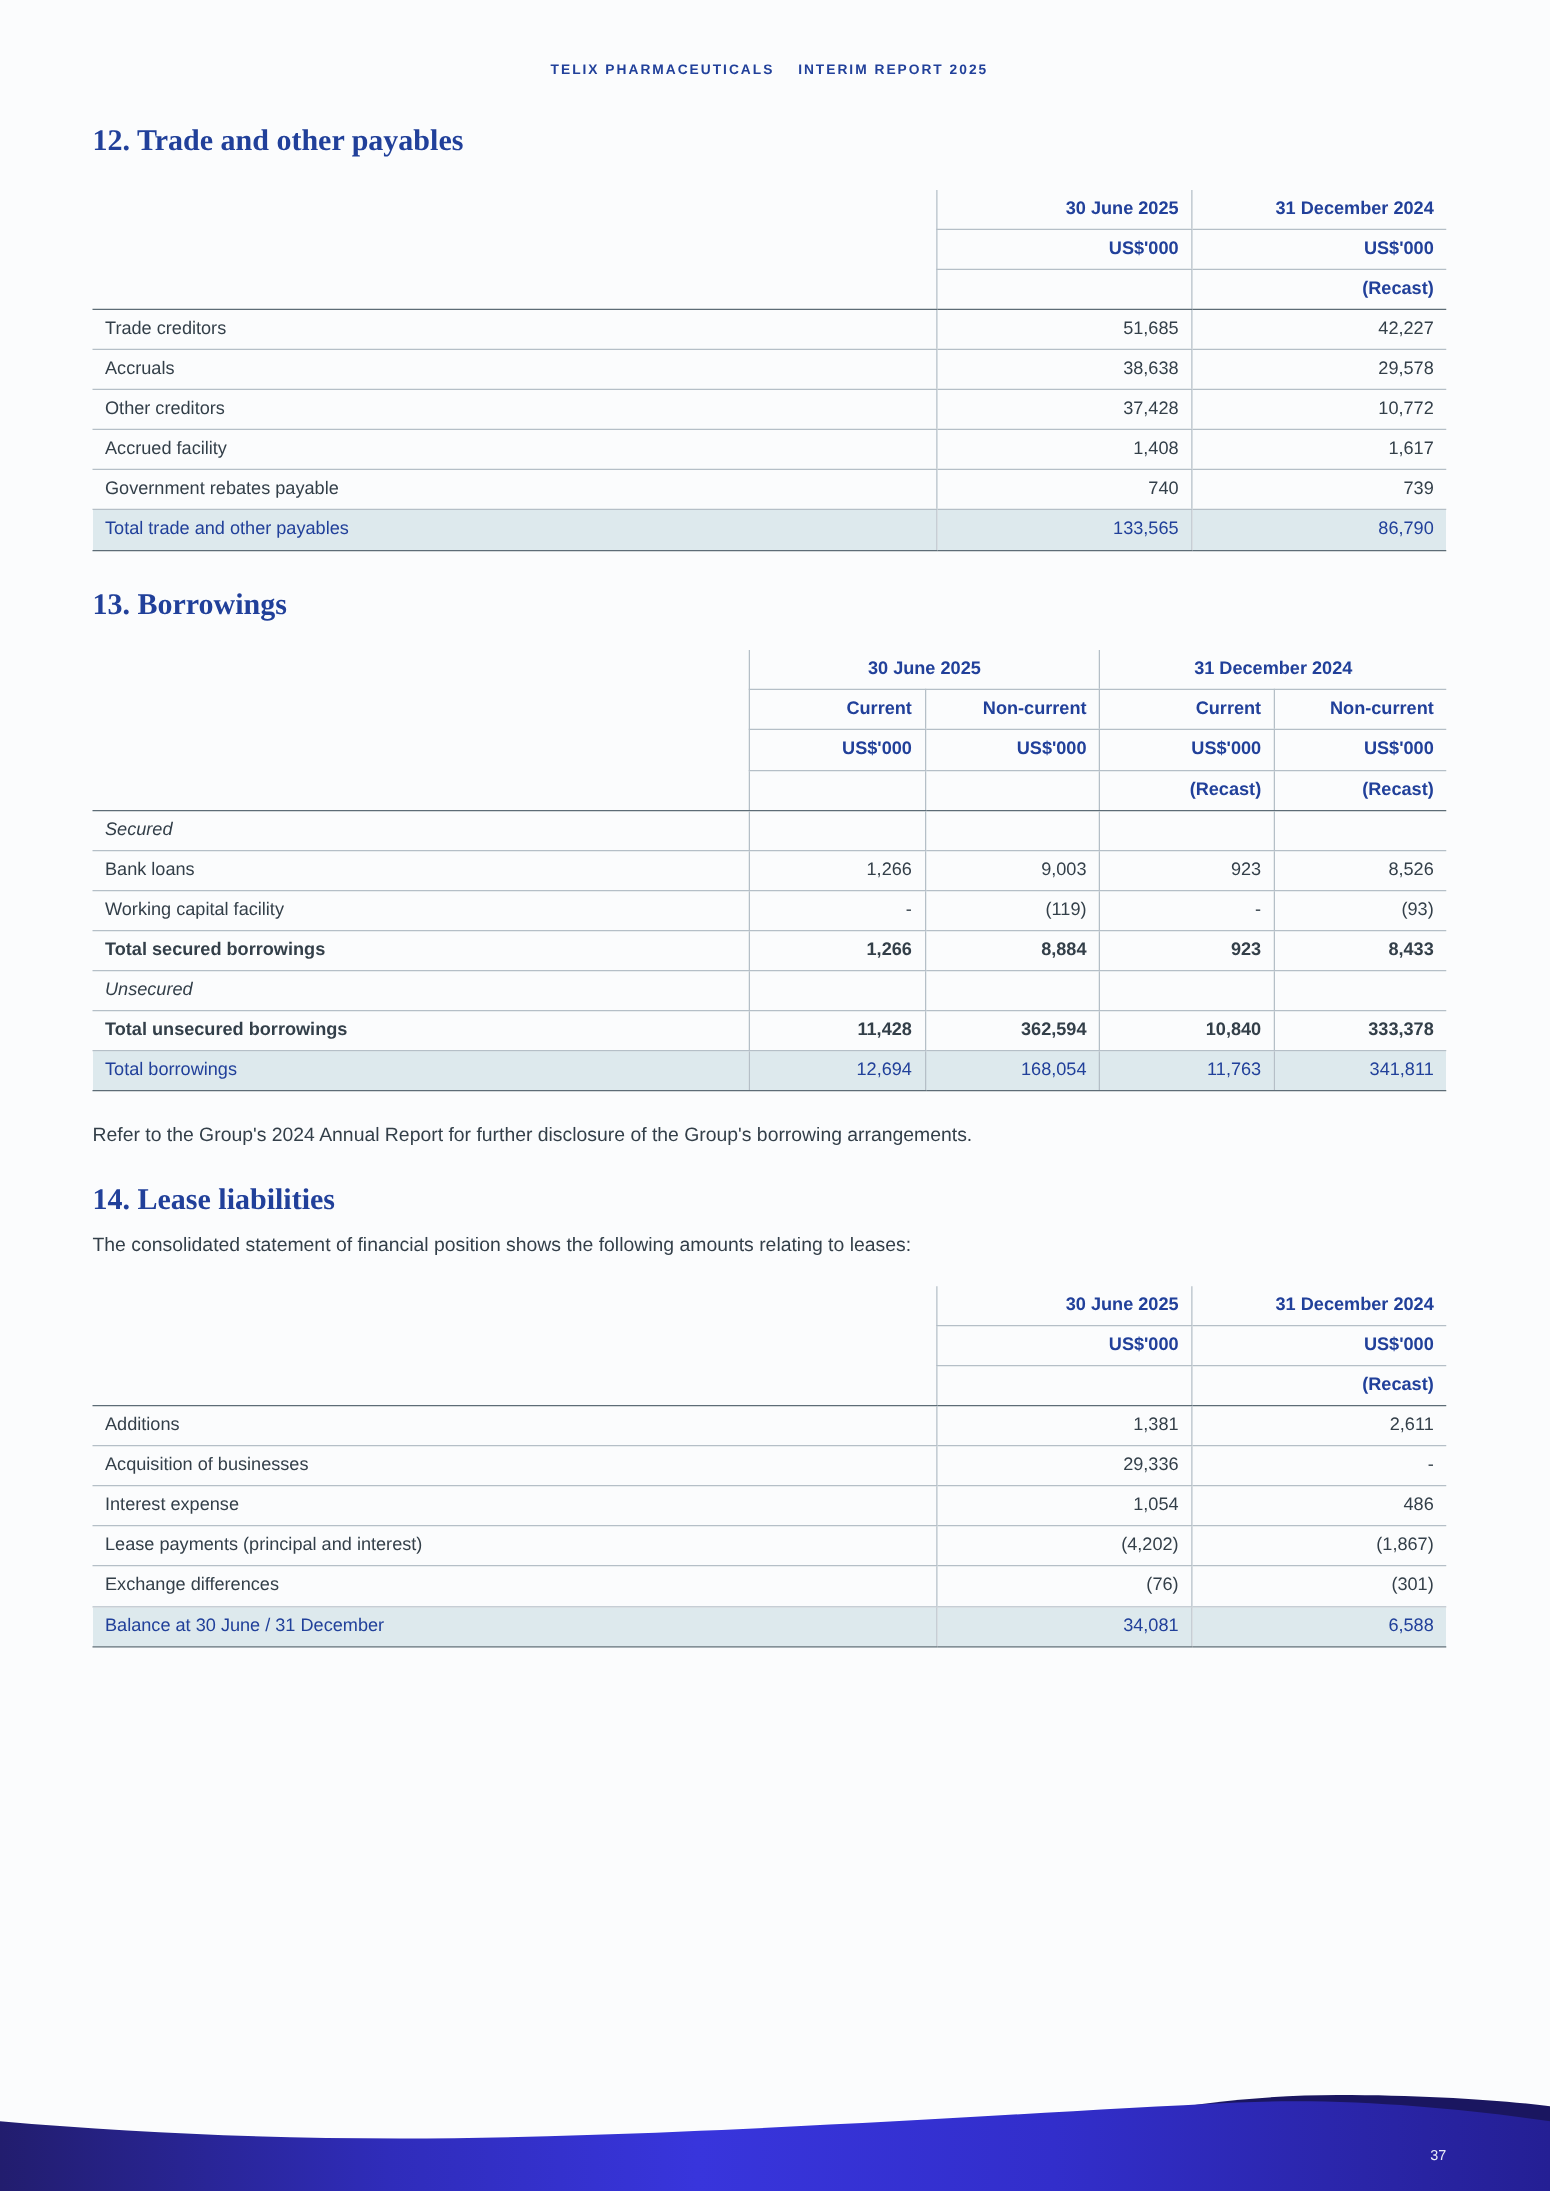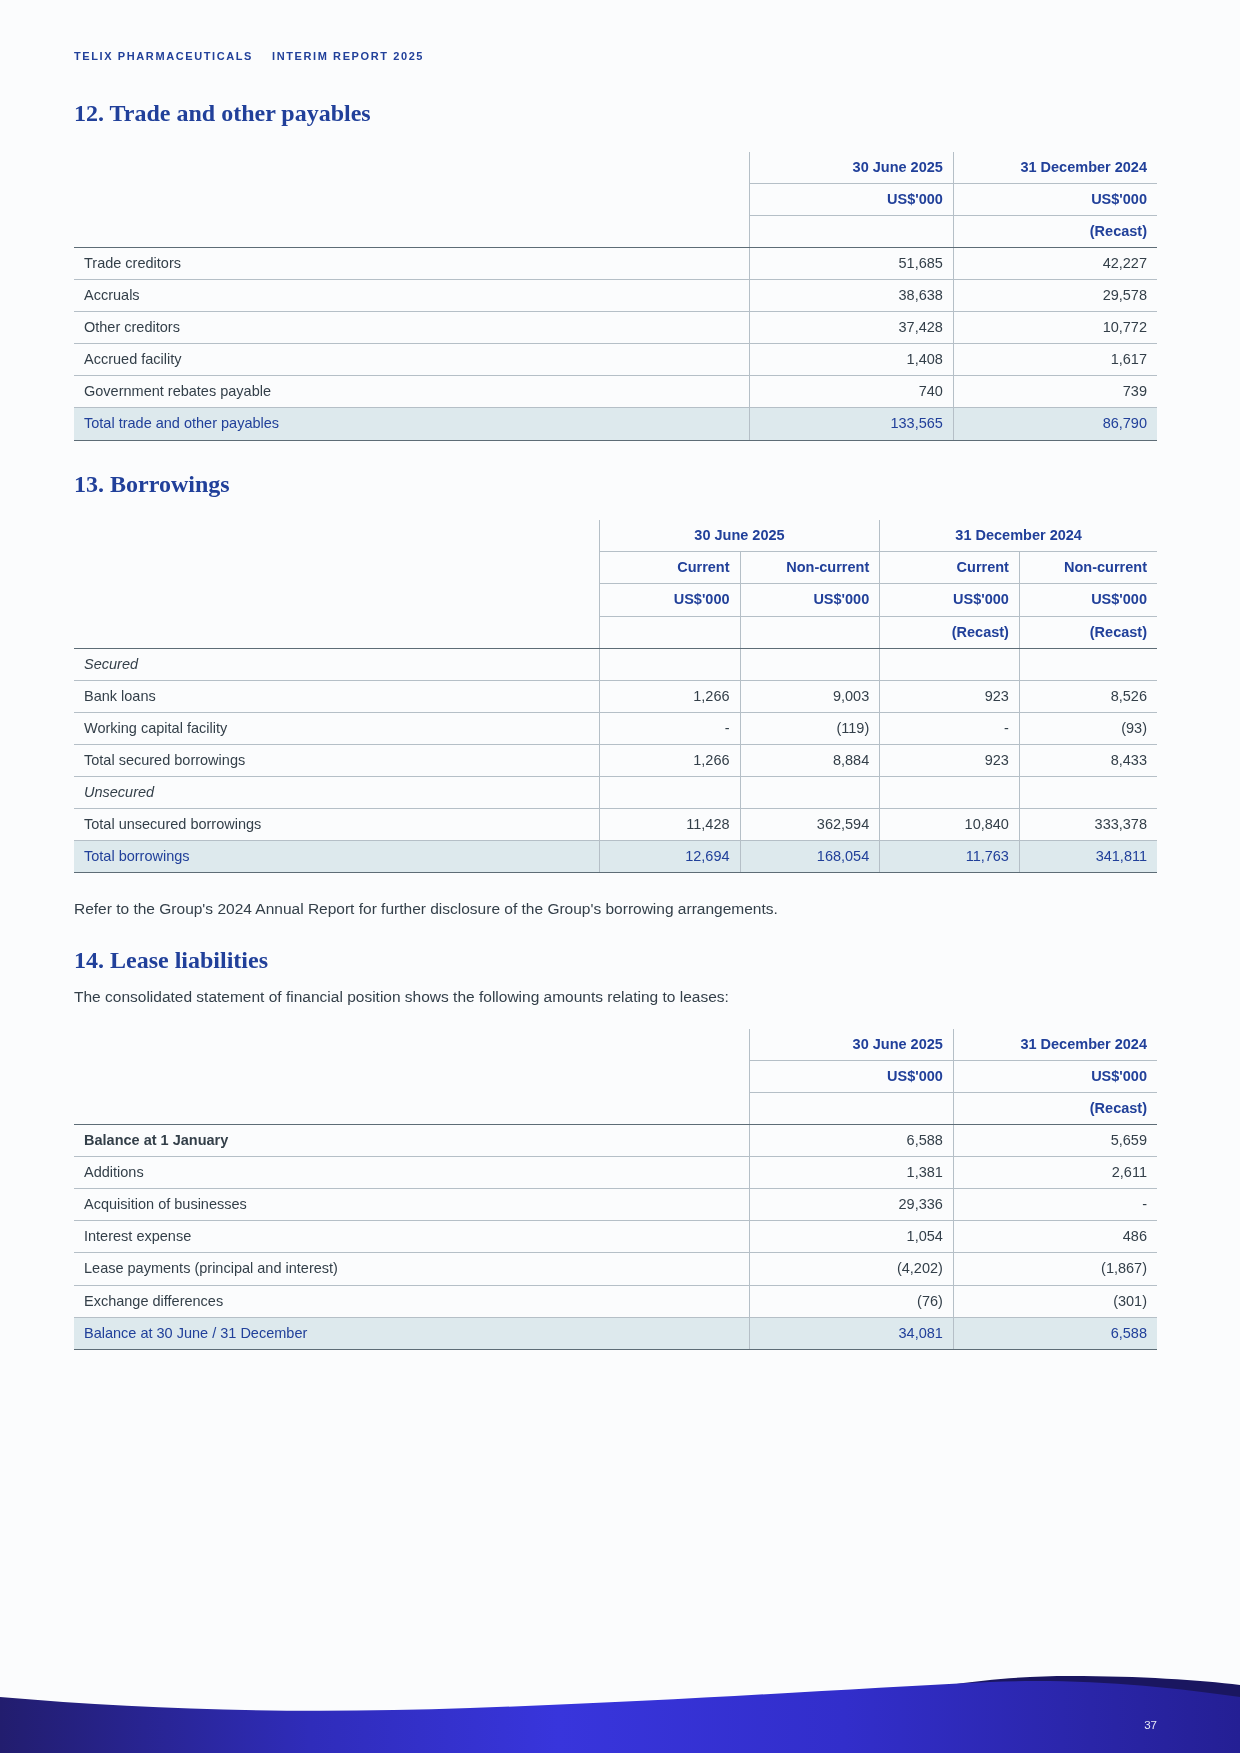--- a/index.html
+++ b/index.html
@@ -14,21 +14,21 @@
     position:relative;
     width:1240px;
     height:1753px;
     background:#fbfcfd;
     overflow:hidden;
     font-family:"Liberation Sans", sans-serif;
     color:var(--body);
   }
   .content{position:absolute;left:74px;right:83px;top:0;}
   .doc-header{
-    display:flex;justify-content:flex-start;align-items:baseline;
+    display:flex;justify-content:center;align-items:baseline;
     padding-top:50px;
     font-size:11px;font-weight:bold;letter-spacing:1.6px;color:var(--navy);gap:19px;
   }
   .section-title{
     font-size:24px;font-weight:bold;color:var(--navy);
     margin:0;line-height:1.15;font-family:Liberation Serif, serif;
   }
   #s12-title{margin-top:38px;}
   #s13-title{margin-top:30px;}
   #s14-title{margin-top:28px;}
@@ -55,21 +55,21 @@
     overflow:hidden;white-space:nowrap;
   }
   .fin-table th{color:var(--navy);font-weight:bold;}
   .fin-table .num{text-align:right;border-left:1px solid var(--line);}
   .fin-table thead th.num{border-bottom:1px solid var(--line);}
   .fin-table thead th.group{text-align:center;}
   .fin-table thead tr.header-last th{border-bottom:1px solid var(--darkline);}
   .fin-table tbody td{border-bottom:1px solid var(--line);}
   .fin-table tbody td.label{text-align:left;}
   .fin-table tbody tr.row-italic td.label{font-style:italic;}
-  .fin-table tbody tr.row-bold td{font-weight:normal;}
+  .fin-table tbody tr.row-bold td{font-weight:bold;}
   .fin-table tbody tr.row-labelbold td.label{font-weight:bold;}
   .fin-table tbody tr.row-total td{
     background:var(--totalbg);
     color:var(--navy);
     font-weight:normal;
     border-bottom:1px solid var(--darkline);
     margin-top:16px;
   }
 
   col.c-label2{width:62.4%;}
@@ -272,25 +272,20 @@
           <th class="num">US$'000</th>
           <th class="num">US$'000</th>
         </tr>
         <tr class="header-last">
           <th class="label"></th>
           <th class="num"></th>
           <th class="num">(Recast)</th>
         </tr>
       </thead>
       <tbody>
-          <tr class="row-labelbold">
-            <td class="label">Balance at 1 January</td>
-            <td class="num">6,588</td>
-            <td class="num">5,659</td>
-          </tr>
           <tr class="row-normal">
             <td class="label">Additions</td>
             <td class="num">1,381</td>
             <td class="num">2,611</td>
           </tr>
           <tr class="row-normal">
             <td class="label">Acquisition of businesses</td>
             <td class="num">29,336</td>
             <td class="num">-</td>
           </tr>

